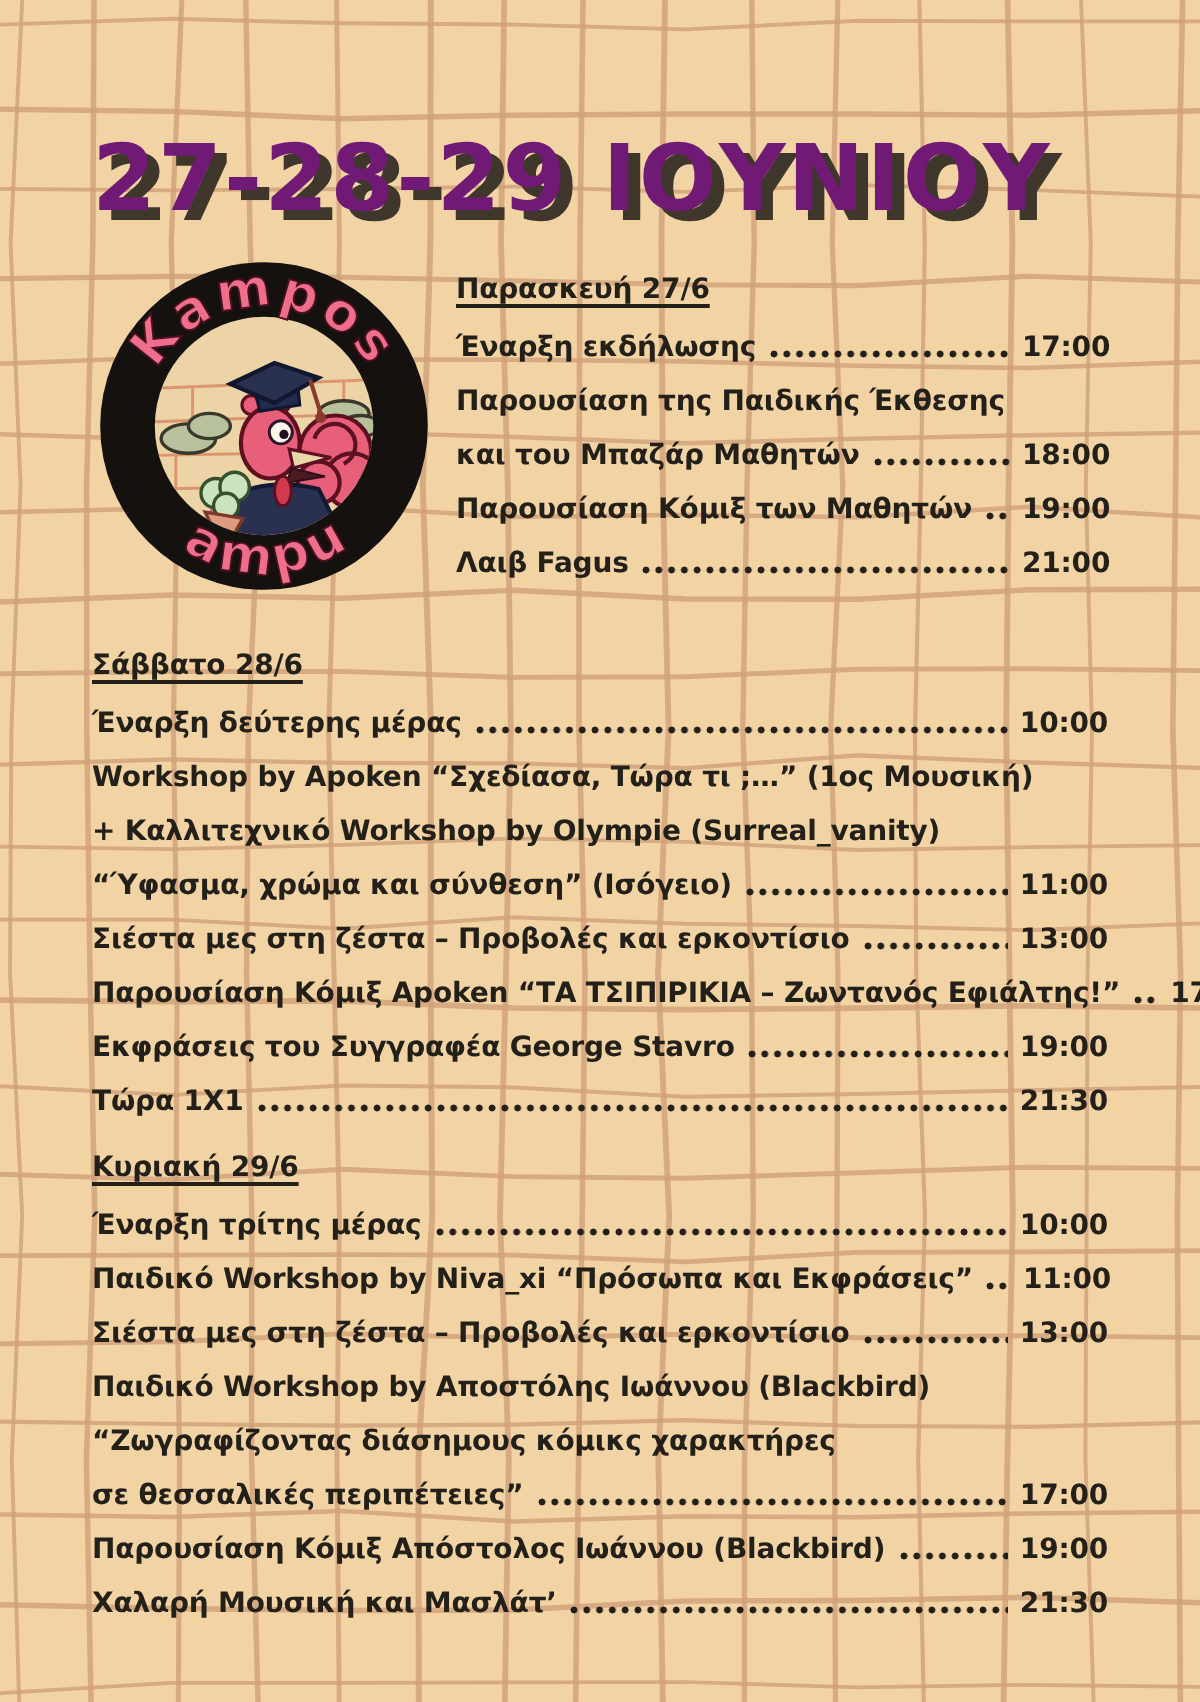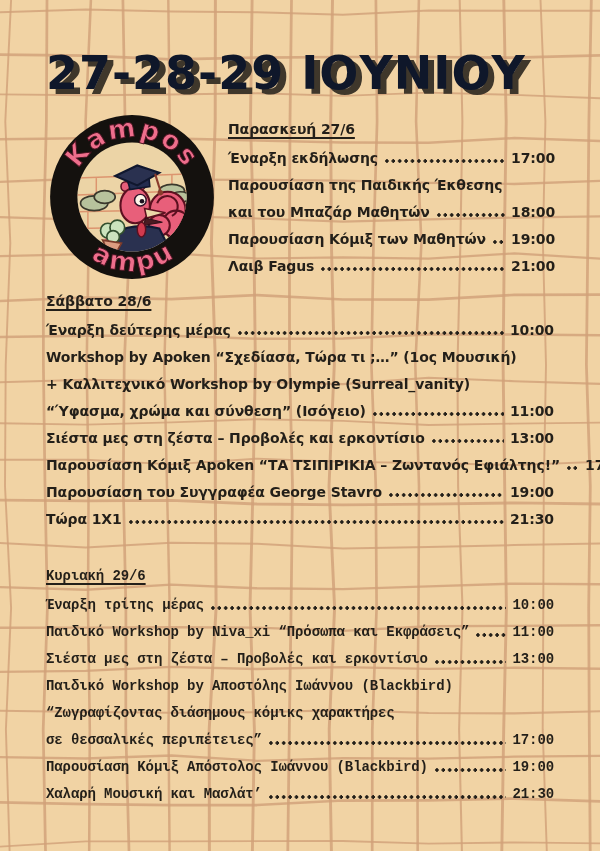--- a/index.html
+++ b/index.html
@@ -8,35 +8,35 @@
     width:600px;height:851px;
     background:#f1d3a4;
     overflow:hidden;
     font-family:"DejaVu Sans",sans-serif;
     color:#231f19;
   }
   .grid-bg{position:absolute;left:0;top:0;width:600px;height:851px;pointer-events:none;}
   .content{position:relative;z-index:2;padding:0 46px;}
   .title{
     margin:0;
-    padding-top:48px;
+    padding-top:64px;
     font-size:46px;
     line-height:1.1;
     font-weight:bold;
     letter-spacing:1px;
-    color:#0f172a;
+    color:#701a75;
     text-shadow:6px 5px 0 #3f372b;
     white-space:nowrap;
   }
   .row{display:flex;align-items:flex-start;margin-top:14px;}
   .logo-wrap{flex:0 0 168px;margin-left:2px;}
   .sched{font-weight:bold;font-size:14px;letter-spacing:-0.1px;}
   .sched.right-col{flex:1 1 auto;margin-left:12px;padding-top:8px;}
-  .sched.wide{margin-top:8px;}
-  .sched.wide.last{margin-top:40px;font-family:Liberation Mono, monospace;}
+  .sched.wide{margin-top:24px;}
+  .sched.wide.last{margin-top:16px;}
   .sched-heading{
     font-size:14px;
     text-decoration:underline;
     text-decoration-thickness:1.5px;
     text-underline-offset:3px;
     margin-bottom:12px;
   }
   .sched-line{
     display:flex;
     align-items:flex-end;
@@ -233,21 +233,21 @@
           <span class="lbl">Σιέστα μες στη ζέστα – Προβολές και ερκοντίσιο</span>
           <span class="dots"></span>
           <span class="time">13:00</span>
         </div>
         <div class="sched-line">
           <span class="lbl">Παρουσίαση Κόμιξ Apoken “ΤΑ ΤΣΙΠΙΡΙΚΙΑ – Ζωντανός Εφιάλτης!”</span>
           <span class="dots"></span>
           <span class="time">17:00</span>
         </div>
         <div class="sched-line">
-          <span class="lbl">Παρουσίαση του Συγγραφέα George Stavro</span>
+          <span class="lbl">Εκφράσεις του Συγγραφέα George Stavro</span>
           <span class="dots"></span>
           <span class="time">19:00</span>
         </div>
         <div class="sched-line">
           <span class="lbl">Τώρα 1Χ1</span>
           <span class="dots"></span>
           <span class="time">21:30</span>
         </div>
       </section>
     <section class="sched wide last" id="section-2">

